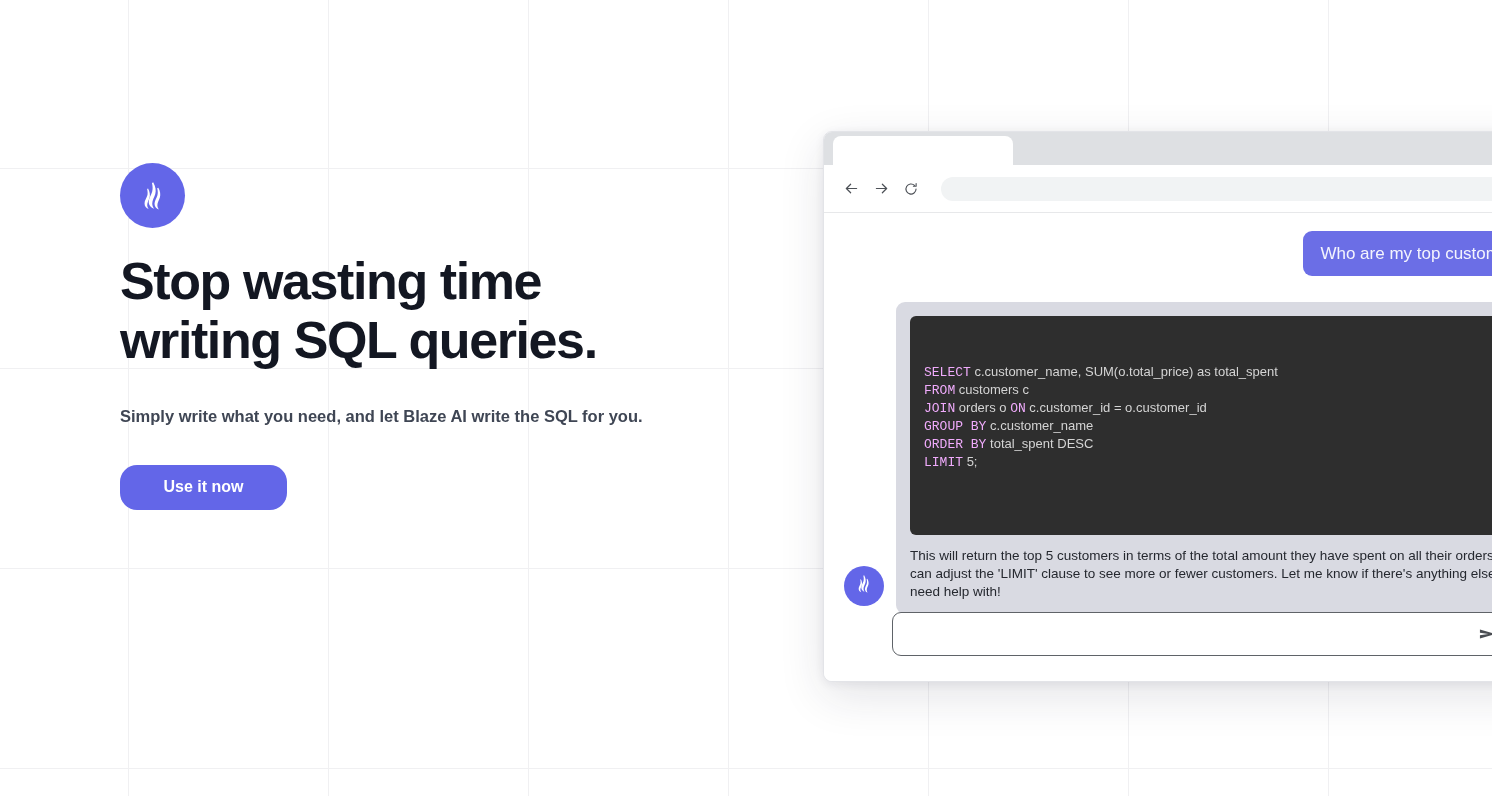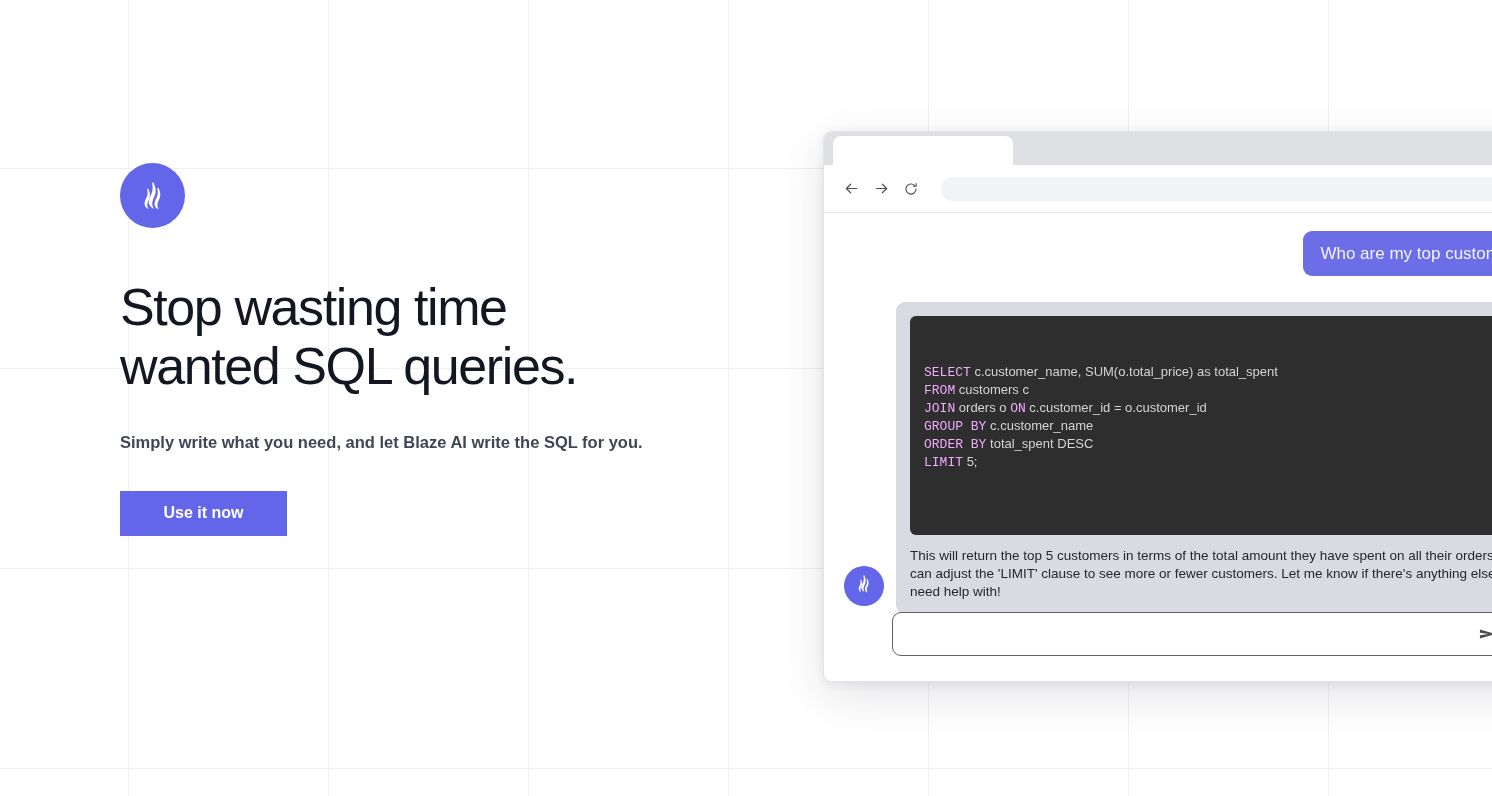--- a/index.html
+++ b/index.html
@@ -39,45 +39,45 @@
     height: 65px;
     border-radius: 50%;
     background: #6366e8;
     display: flex;
     align-items: center;
     justify-content: center;
   }
   .logo-mark svg { display: block; }
 
   .hero-title {
-    margin-top: 50px;
+    margin-top: 24px;
     font-size: 52px;
     line-height: 1.13;
     letter-spacing: -1.4px;
-    font-weight: 400;
+    font-weight: 700;
     color: #131722;
     max-width: 620px;
   }
 
   .hero-sub {
     margin-top: 35px;
     font-size: 16.5px;
     line-height: 1.4;
     color: #3f4654;
     font-weight: 700;
   }
 
   .cta {
     margin-top: 37px;
     display: inline-flex;
     align-items: center;
     justify-content: center;
     width: 167px;
     height: 45px;
-    border-radius: 0;
+    border-radius: 17px;
     background: #6366e8;
     color: #ffffff;
     font-size: 16px;
     font-weight: 700;
     border: none;
     cursor: pointer;
     font-family: "Liberation Sans", sans-serif;
   }
 
   
@@ -287,21 +287,21 @@
         <svg width="38" height="38" viewBox="0 0 40 40" fill="none">
           <path d="M20.2 5.5c2.6 4.6 3.2 8.6 2.2 12.3-1 3.7-3.2 6.6-3.2 10.1 0 2.4 0.9 4.2 2.1 5.4-3.4-0.7-5.8-3.6-5.8-7.3 0-3.9 2.6-7.1 3.6-10.6 0.8-2.8 0.6-6-0.2-9.1 0.4-0.3 0.8-0.5 1.3-0.8z" fill="#ffffff"></path>
           <path d="M25.6 11.2c2.1 3.8 2.5 7.1 1.7 10.2-0.8 3.1-2.7 5.5-2.7 8.4 0 2 0.8 3.5 1.8 4.5-2.8-0.6-4.8-3-4.8-6.1 0-3.2 2.2-5.9 3-8.8 0.7-2.3 0.5-5-0.2-7.6 0.4-0.2 0.8-0.4 1.2-0.6z" fill="#ffffff"></path>
           <path d="M14.8 12.0c1.9 3.6 2.3 6.7 1.6 9.6-0.8 2.9-2.5 5.2-2.5 7.9 0 1.9 0.7 3.3 1.7 4.2-2.7-0.5-4.5-2.8-4.5-5.7 0-3.1 2.0-5.6 2.9-8.4 0.6-2.2 0.4-4.7-0.2-7.1 0.3-0.2 0.6-0.4 1-0.5z" fill="#ffffff"></path>
         </svg>
       </span>
     </div>
 
     <h1 class="hero-title">
       <span>Stop wasting time</span><br>
-      <span>wanted SQL queries.</span>
+      <span>writing SQL queries.</span>
     </h1>
 
     <p class="hero-sub">Simply write what you need, and let Blaze AI write the SQL for you.</p>
 
     <button class="cta">Use it now</button>
   </section>
 
   <div class="browser">
 
     <div class="tabstrip">

